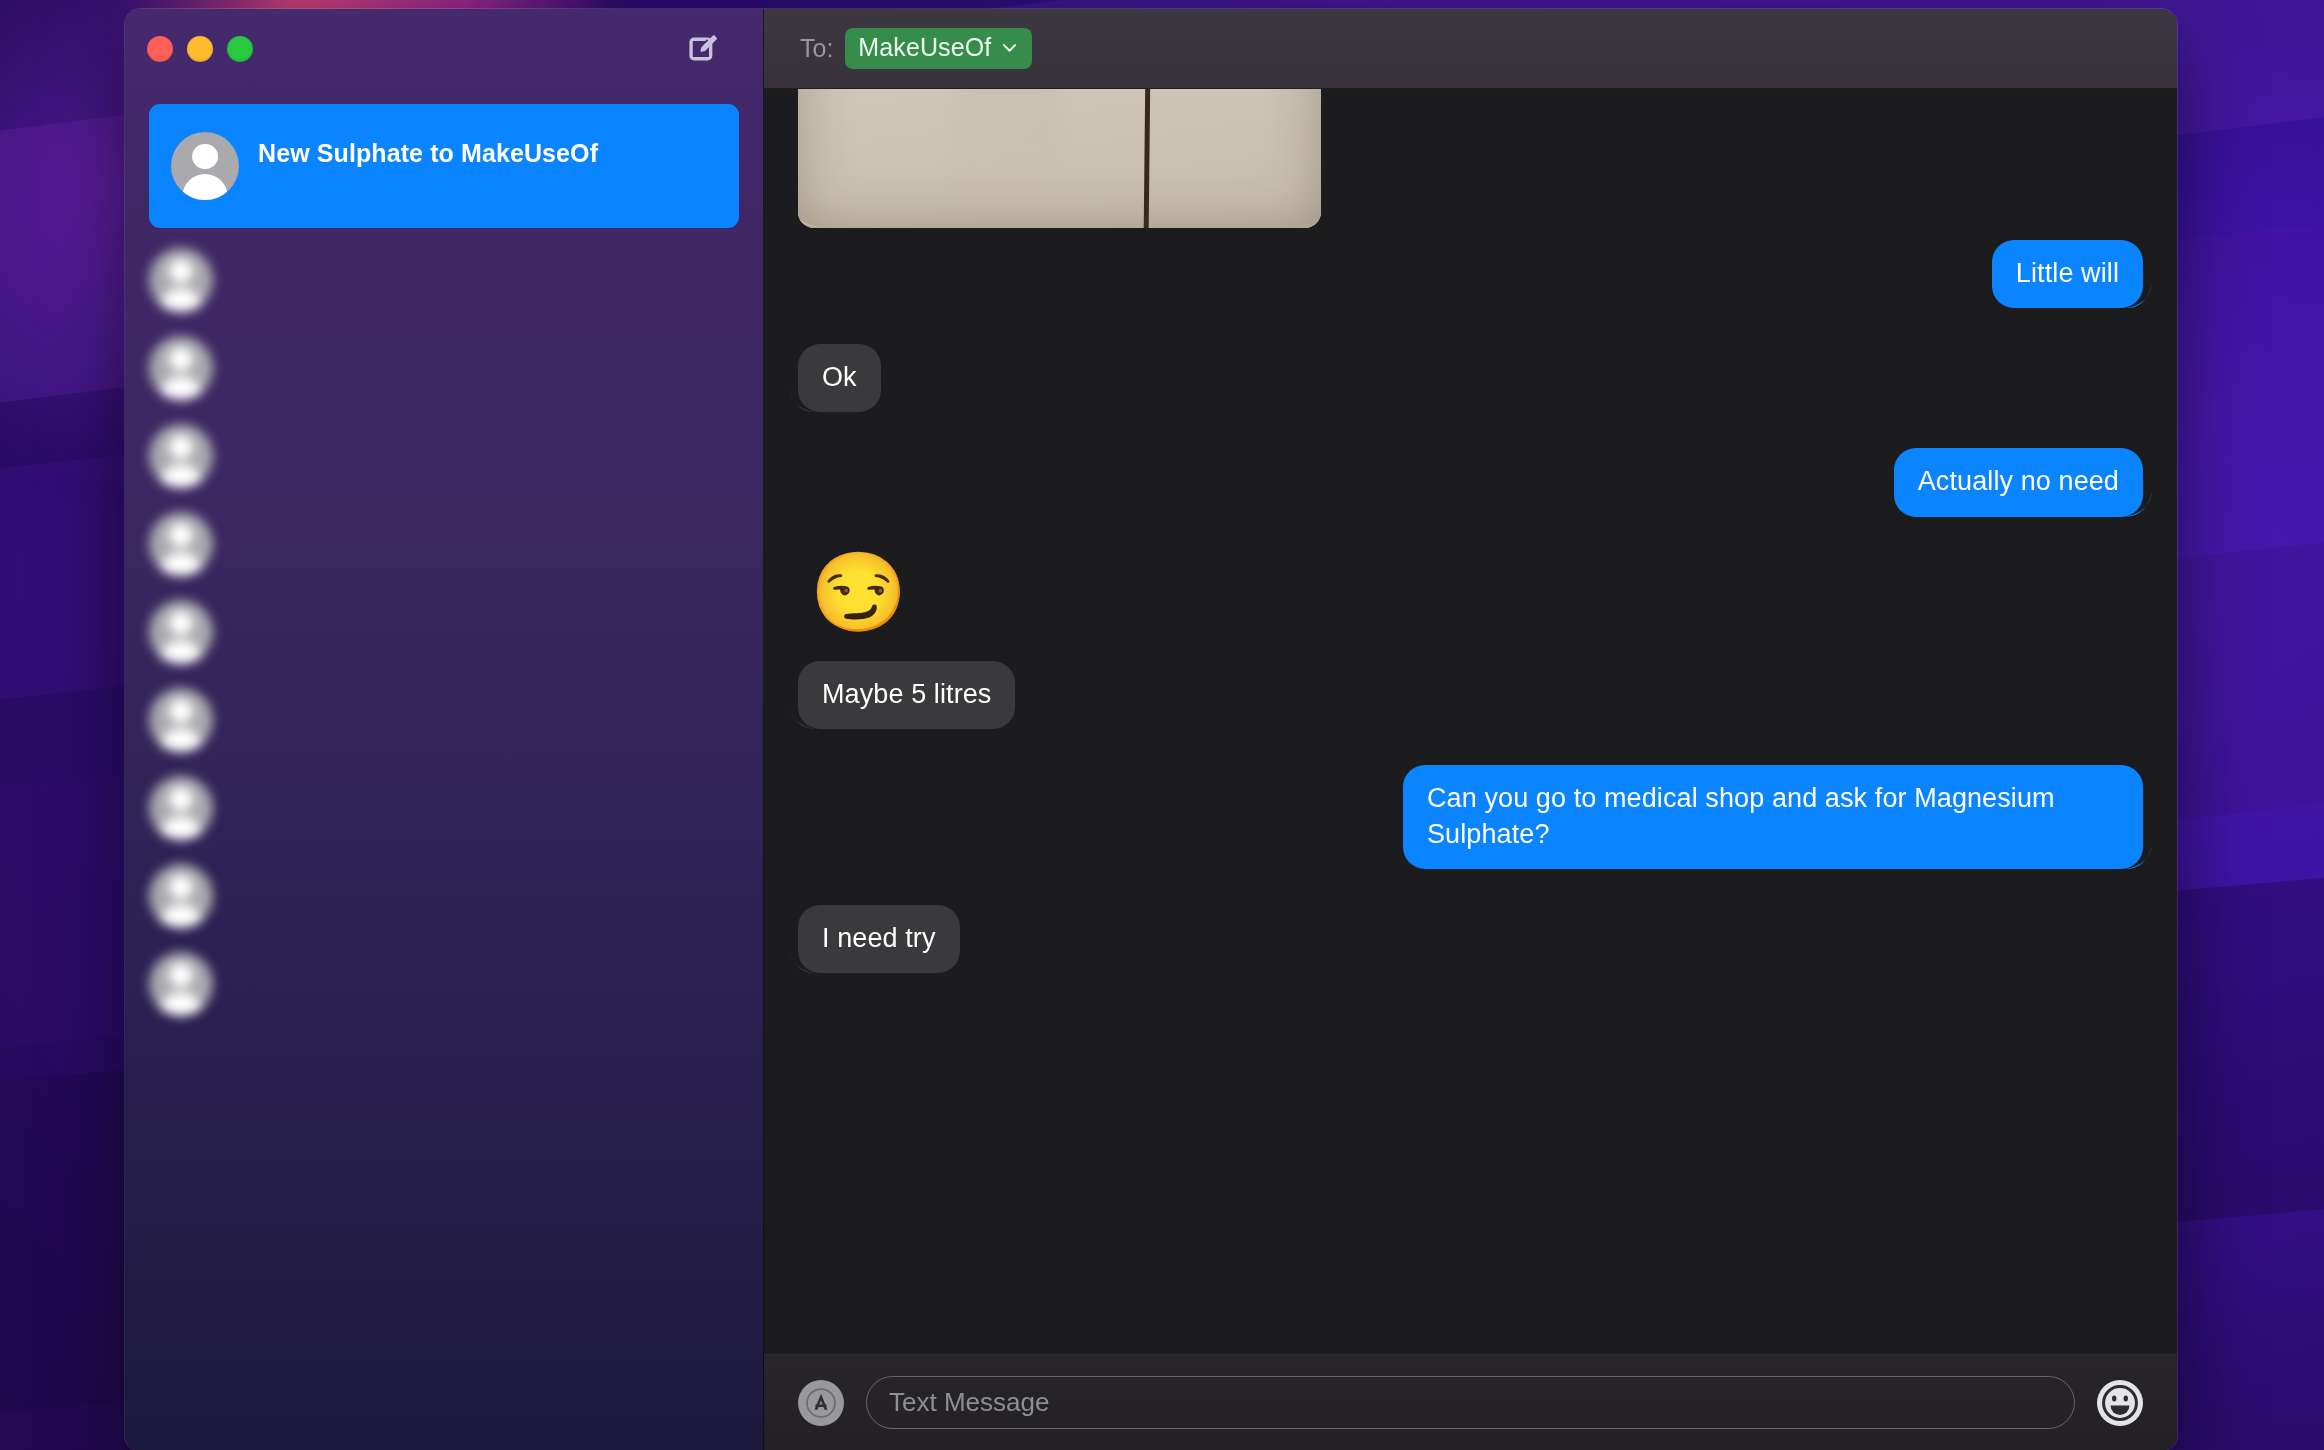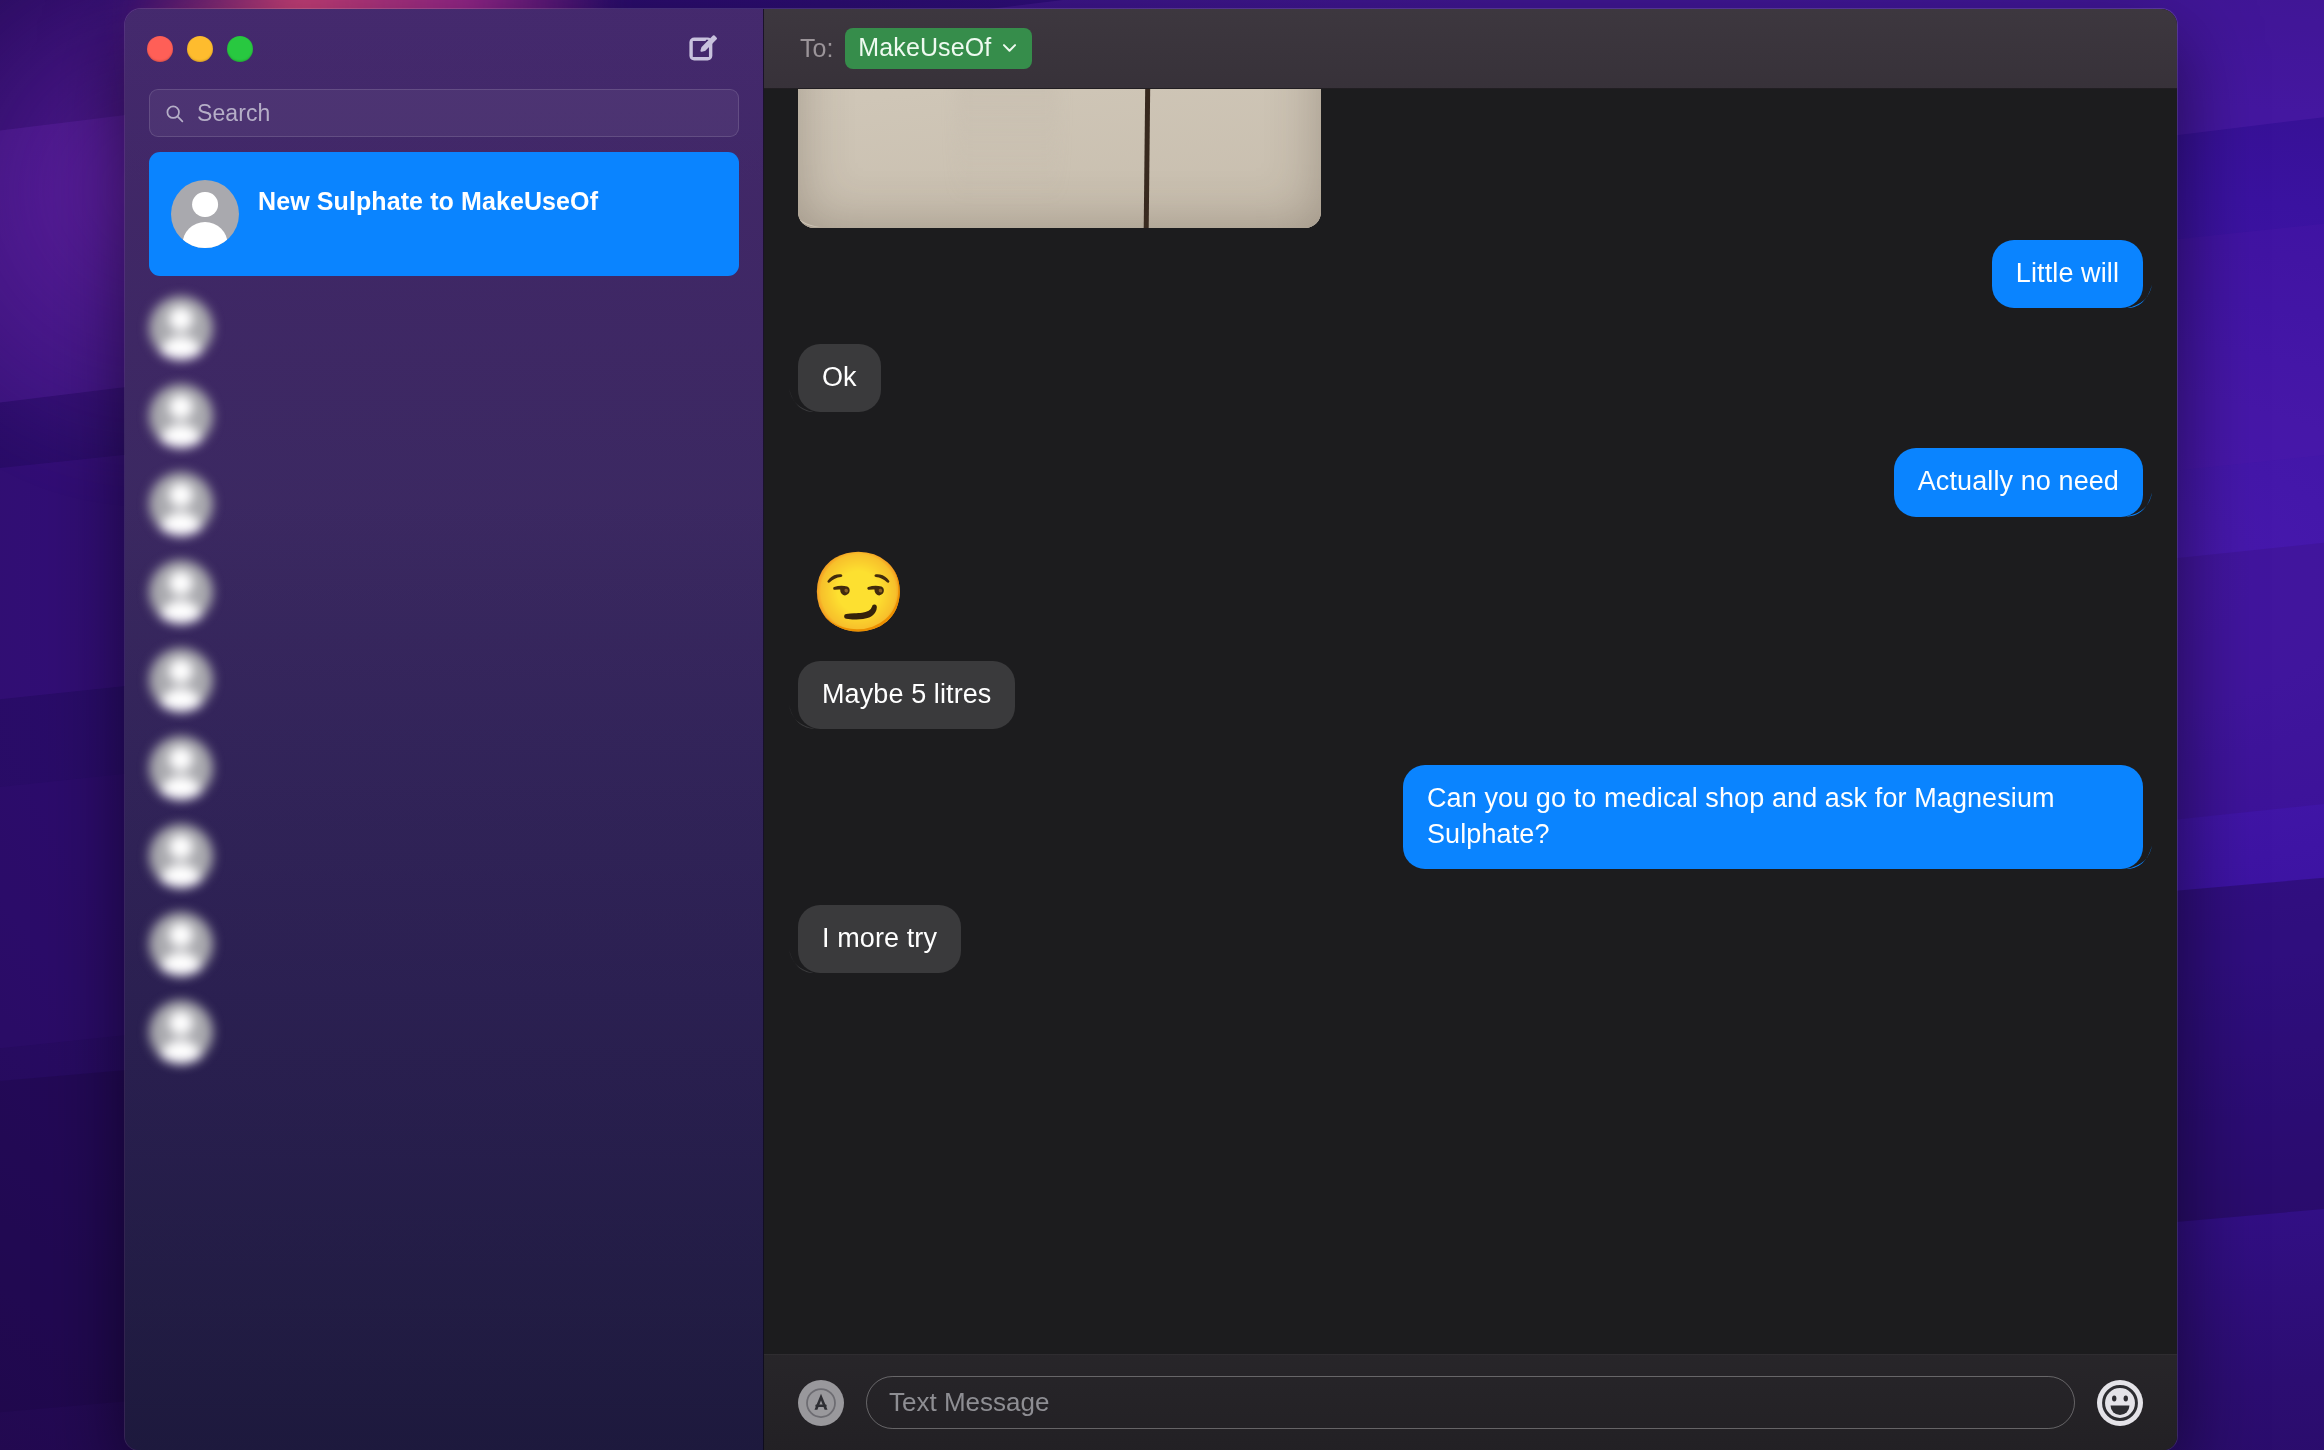--- a/index.html
+++ b/index.html
@@ -271,29 +271,20 @@
       </div>
       <div class="compose-btn">
         <svg viewBox="0 0 24 24" fill="none" stroke="#c8c2dd" stroke-width="1.6" stroke-linecap="round" stroke-linejoin="round">
           <path d="M4 5.5h9.5M4 5.5v13h13V10"></path>
           <rect x="3.2" y="4.7" width="14.6" height="14.6" rx="2.6"></rect>
           <path d="M19.6 3.1l1.5 1.5-8 8-2.1.6.6-2.1z" fill="#c8c2dd" stroke="#c8c2dd"></path>
         </svg>
       </div>
     </div>
 
-    <div class="sb-search-wrap">
-      <div class="sb-search">
-        <svg viewBox="0 0 24 24" fill="none" stroke="#b5aec7" stroke-width="2" stroke-linecap="round">
-          <circle cx="10.5" cy="10.5" r="6.6"></circle>
-            <path d="M15.4 15.4L21 21"></path>
-        </svg>
-        <span class="sb-search-ph">Search</span>
-      </div>
-    </div>
 
     <div class="sb-list">
 
       <div class="row-selected">
         <div class="avatar-img"></div>
         <div class="sel-title">New Sulphate to MakeUseOf</div>
       </div>
 
       <div id="rows">
           <div class="row">
@@ -424,21 +415,21 @@
         <div class="msg-row in" style="margin: 22px 0px 30px 12px;">
           <div class="emoji-msg">😏</div>
         </div>
         <div class="msg-row in" style="margin-bottom: 36px;">
           <div class="bubble gray">Maybe 5 litres</div>
         </div>
         <div class="msg-row out" style="margin-bottom: 36px;">
           <div class="bubble blue">Can you go to medical shop and ask for Magnesium Sulphate?</div>
         </div>
         <div class="msg-row in" style="margin-bottom: 36px;">
-          <div class="bubble gray">I more try</div>
+          <div class="bubble gray">I need try</div>
         </div>
       </div>
 
     <div class="chat-input-bar">
       <div class="appstore-btn">
         <svg viewBox="0 0 24 24">
           <circle cx="12" cy="12" r="11.2" fill="none" stroke="#6d6c72" stroke-width="1.4"></circle>
           <path d="M12 4.6 L17.2 17.4 L14.9 17.4 L12 10 L9.1 17.4 L6.8 17.4 Z" fill="#2e2e33"></path>
           <path d="M8.4 14.2 H15.6" stroke="#2e2e33" stroke-width="1.9" stroke-linecap="round"></path>
         </svg>

